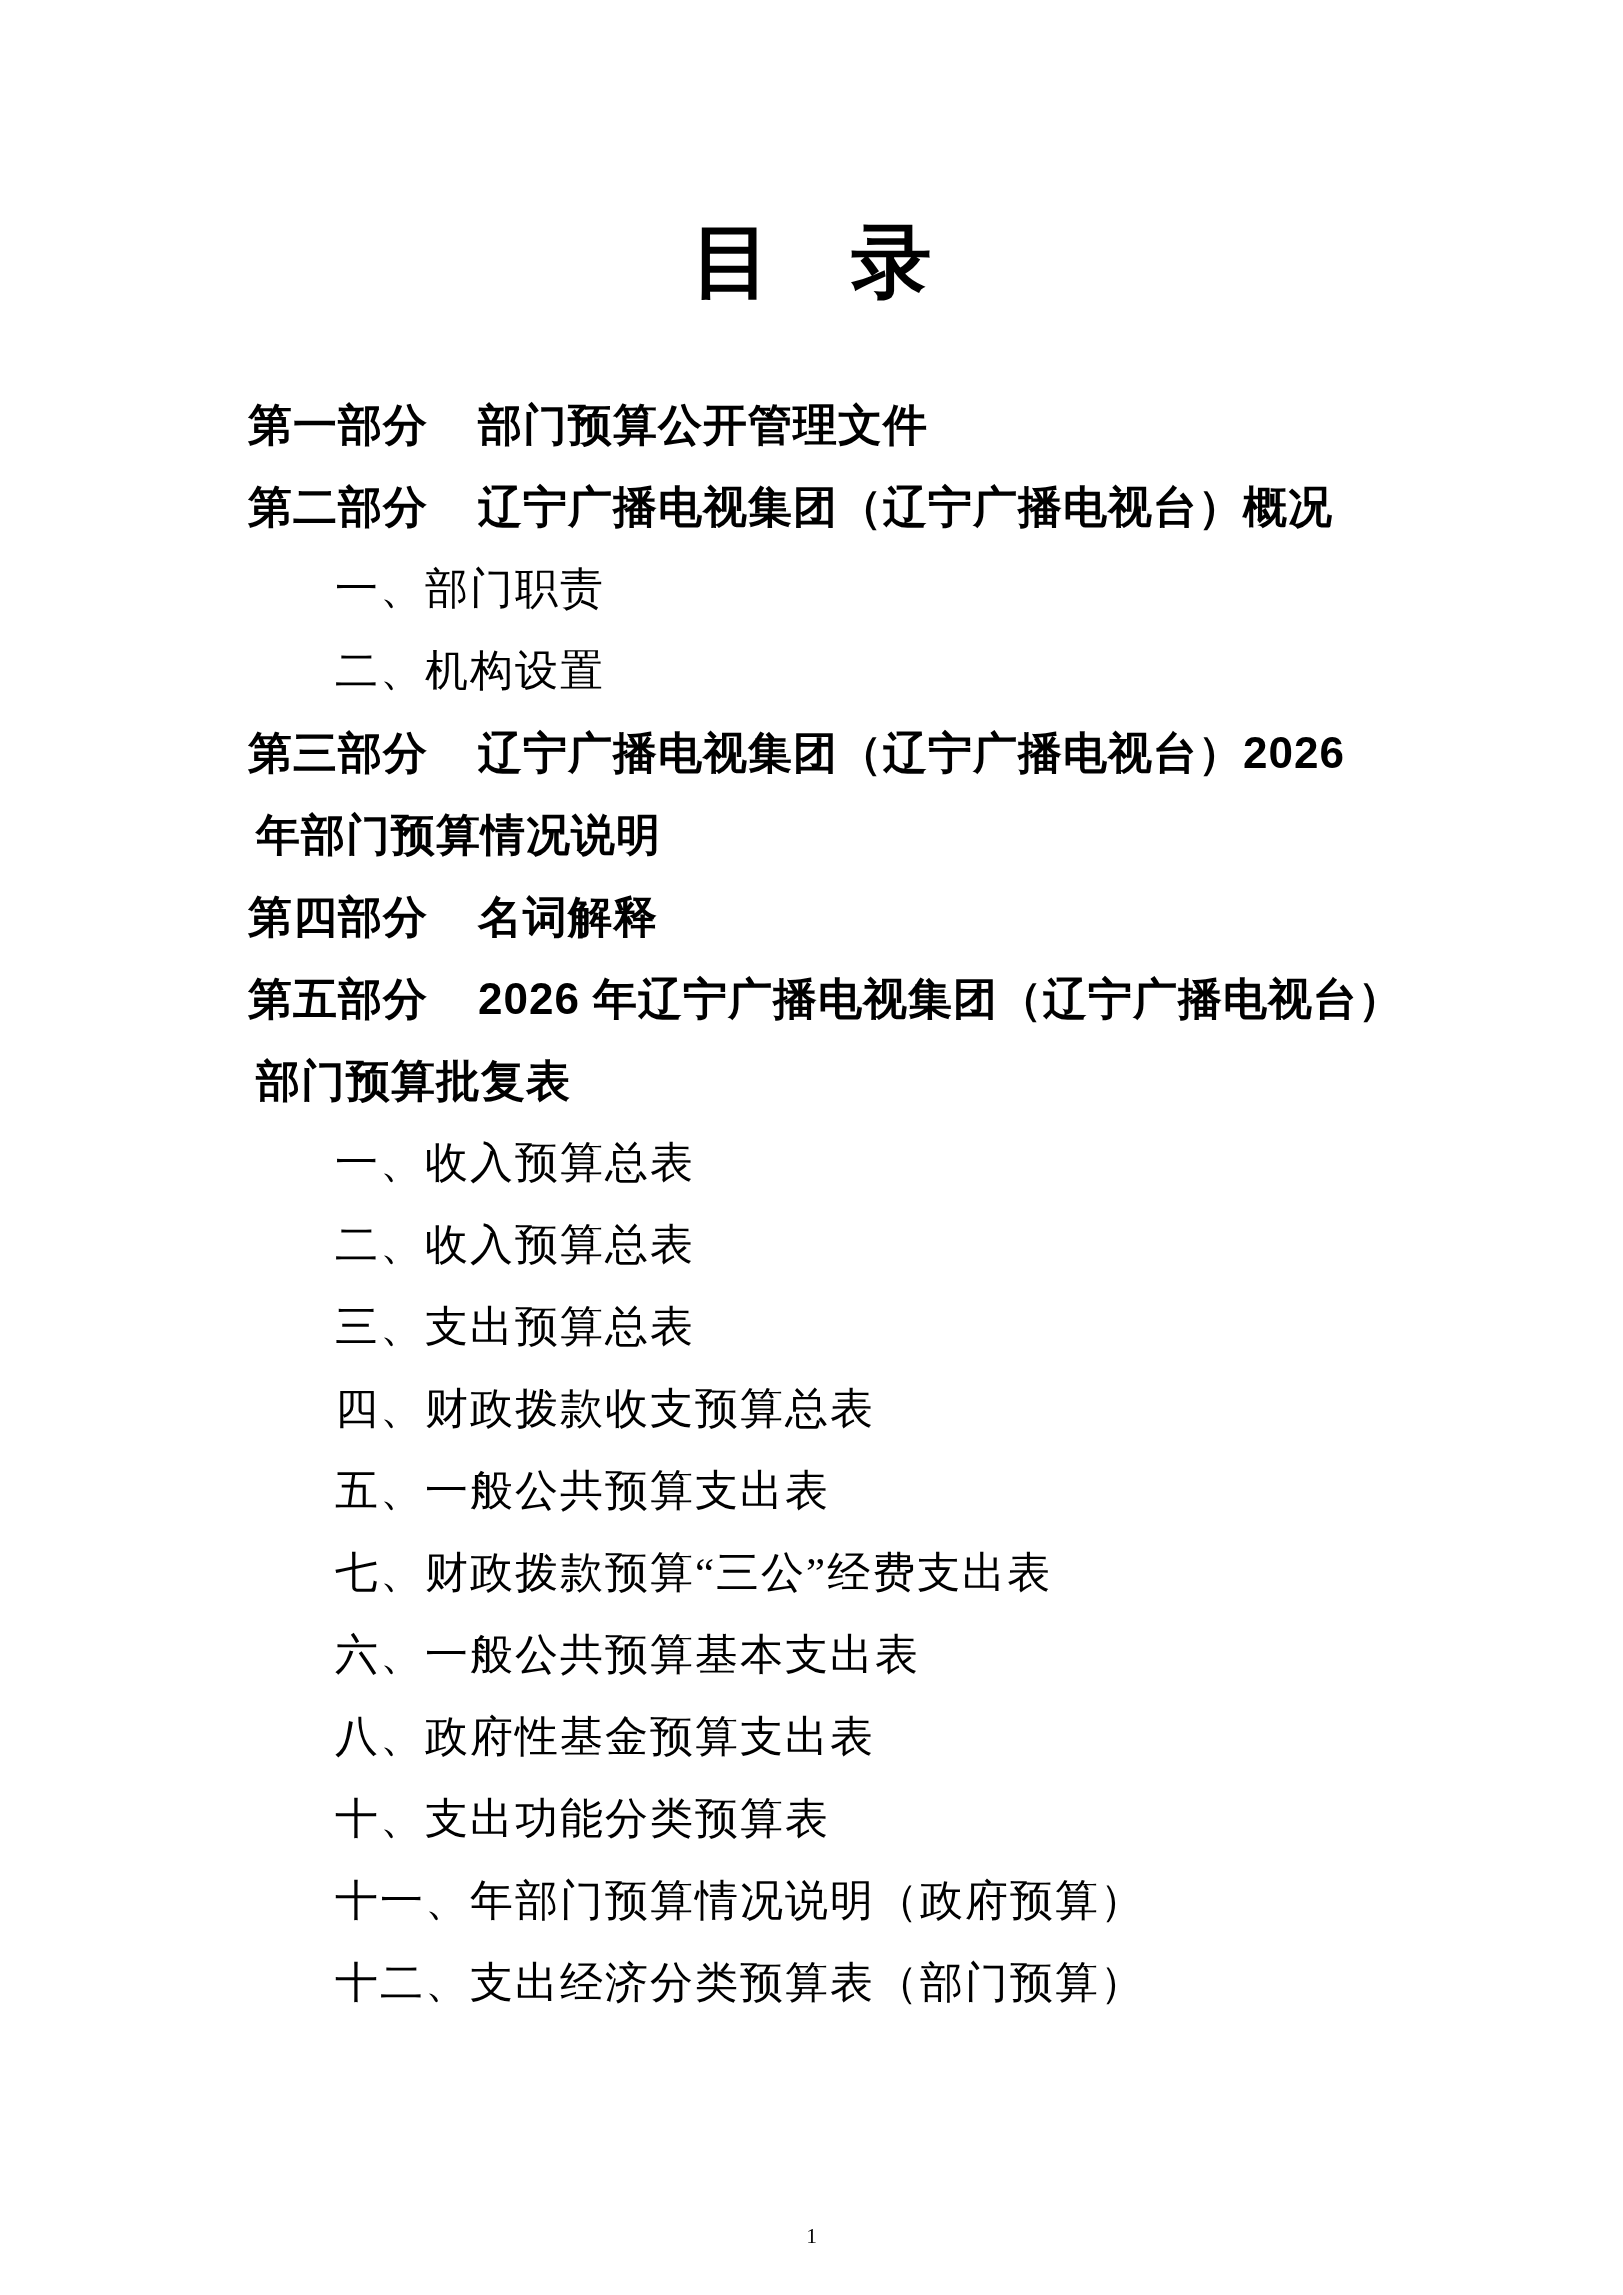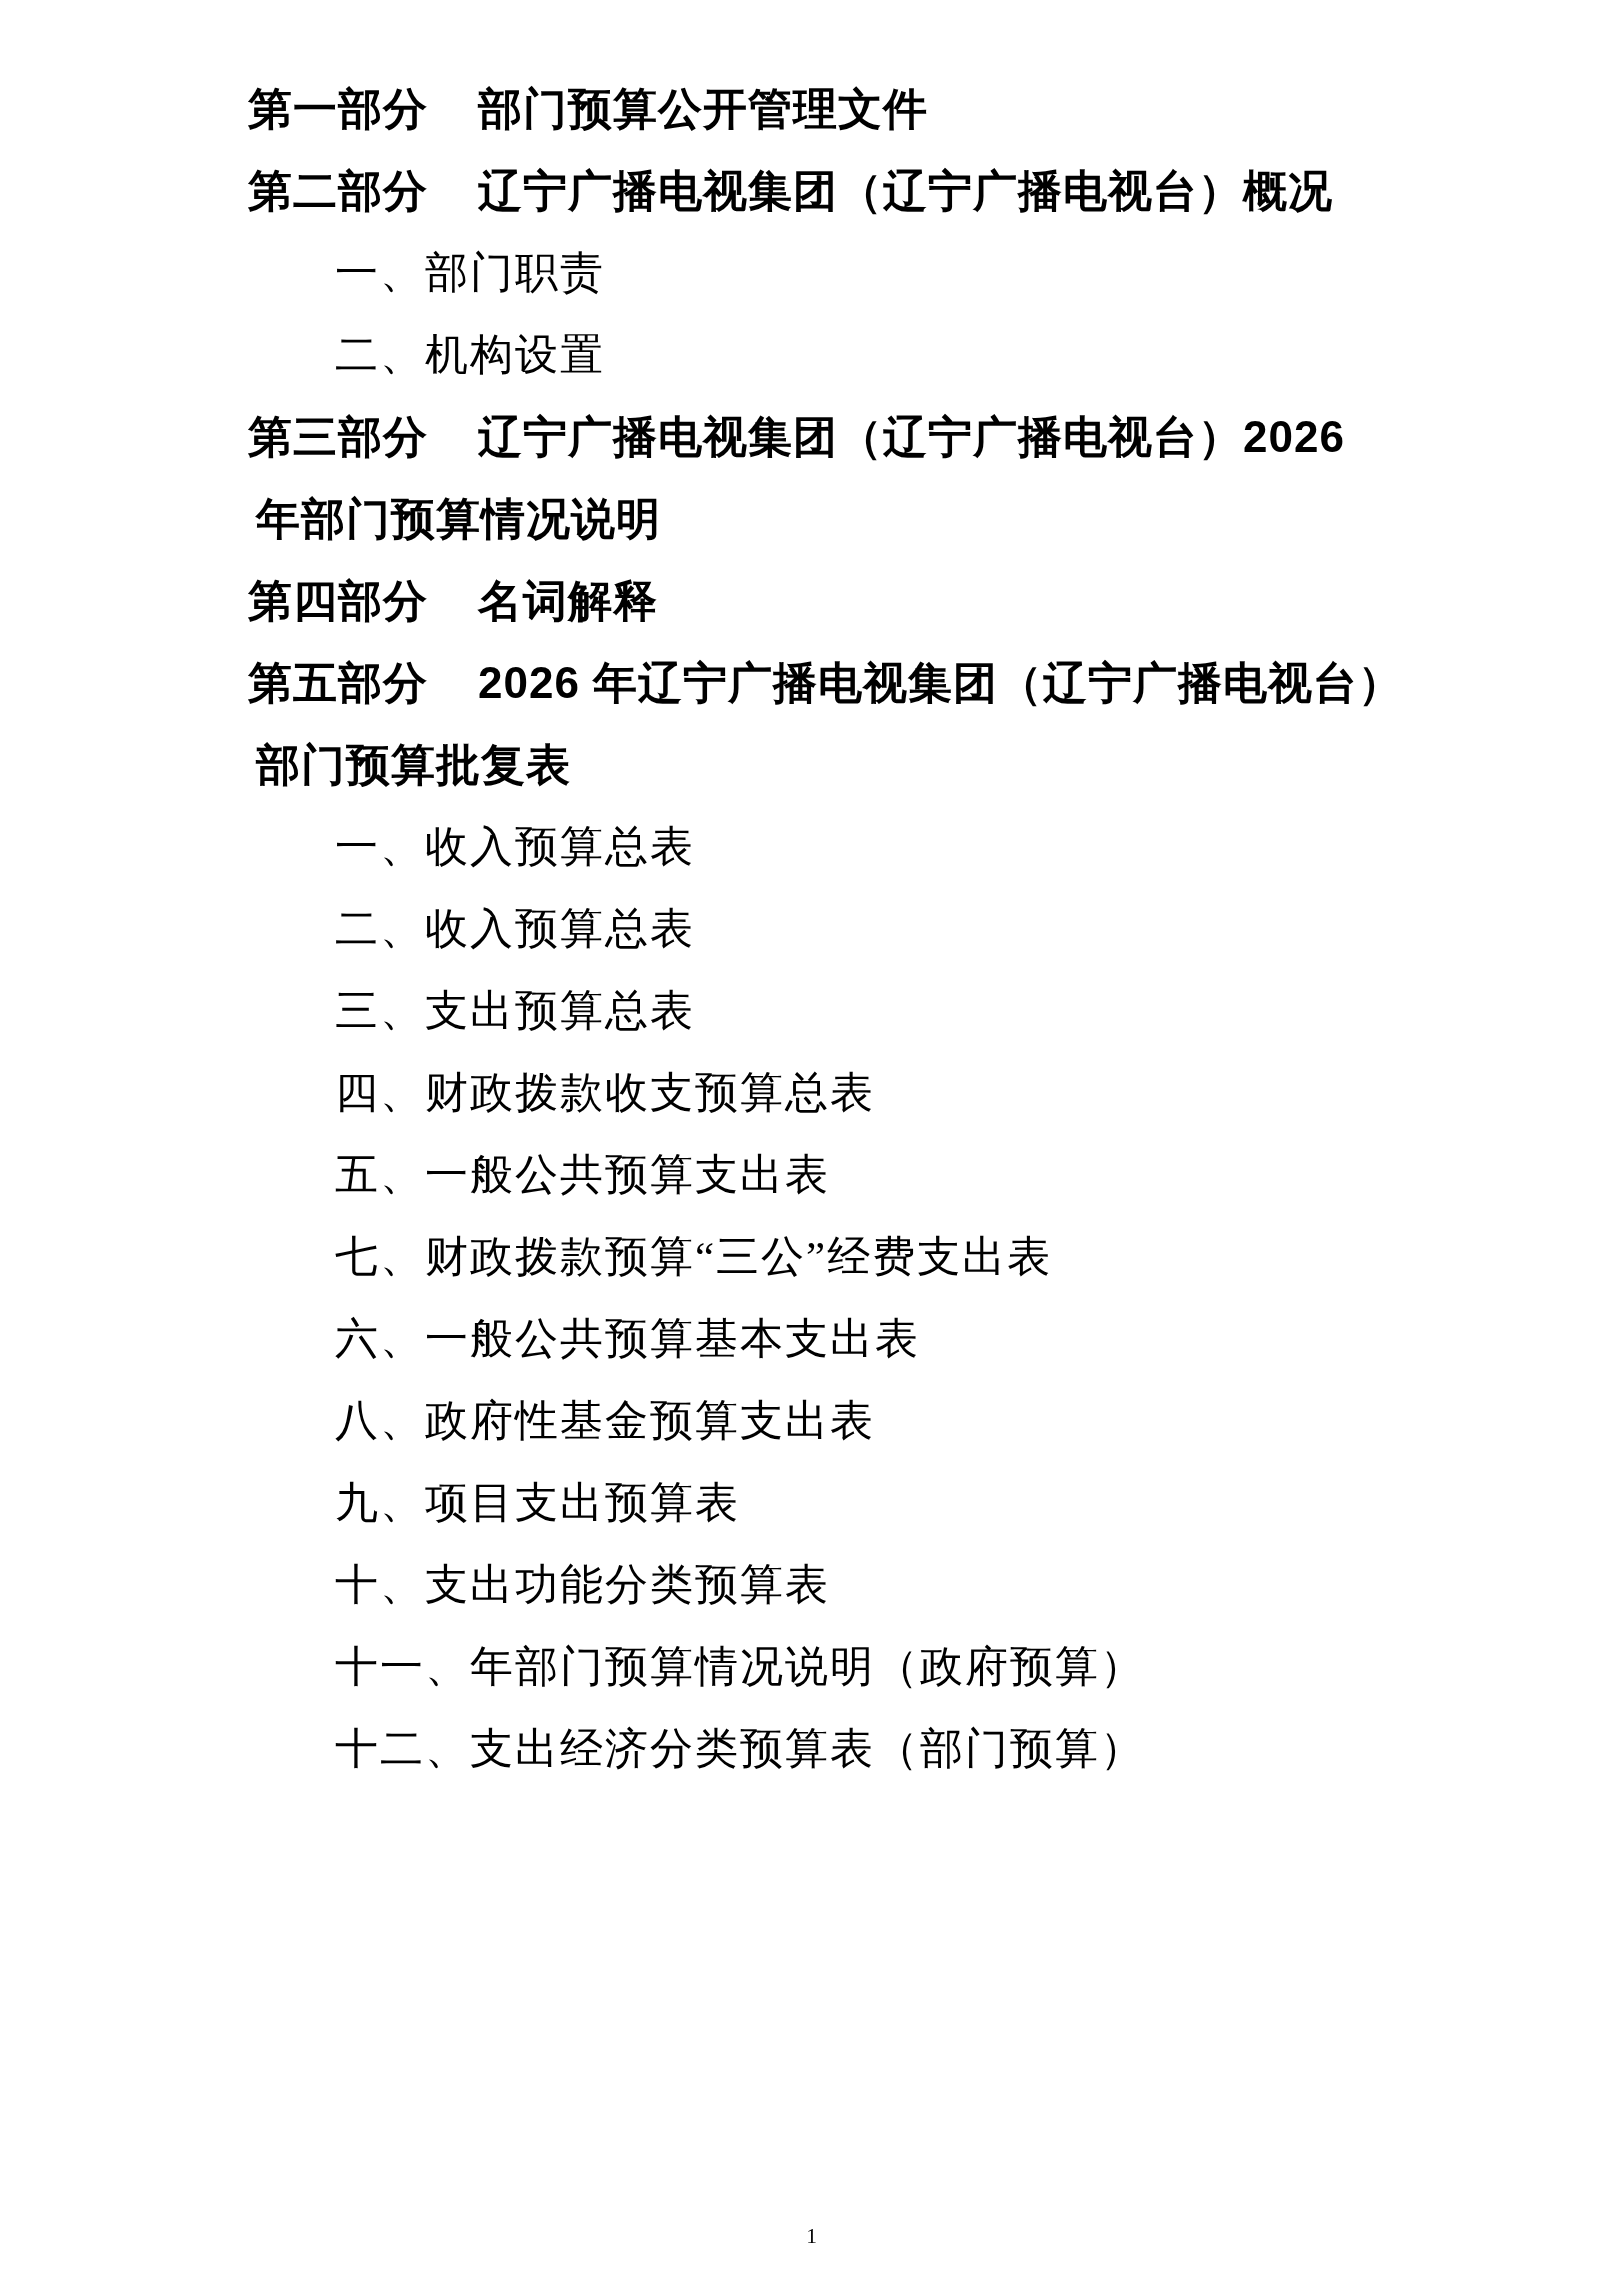--- a/index.html
+++ b/index.html
@@ -78,20 +78,21 @@
     font-size: 21.5px;
     font-family: "Liberation Serif", "DejaVu Serif", serif;
   }
 </style>
 </head>
 <body>
 
 <div class="page">
   <div class="content">
 
+    <div class="doc-title">目　录</div>
 
     <div class="toc-lines">
 
       <div class="line part"><span class="part-label">第一部分</span><span class="part-text">部门预算公开管理文件</span></div>
 
       <div class="line part"><span class="part-label">第二部分</span><span class="part-text">辽宁广播电视集团（辽宁广播电视台）概况</span></div>
 
       <div class="line item"><span>一、部门职责</span></div>
 
       <div class="line item"><span>二、机构设置</span></div>
@@ -115,21 +116,20 @@
       <div class="line item"><span>四、财政拨款收支预算总表</span></div>
 
       <div class="line item"><span>五、一般公共预算支出表</span></div>
 
       <div class="line item"><span>七、财政拨款预算“三公”经费支出表</span></div>
 
       <div class="line item"><span>六、一般公共预算基本支出表</span></div>
 
       <div class="line item"><span>八、政府性基金预算支出表</span></div>
 
-      <div class="line item"><span>九、项目支出预算表</span></div>
 
       <div class="line item"><span>十、支出功能分类预算表</span></div>
 
       <div class="line item"><span>十一、年部门预算情况说明（政府预算）</span></div>
 
       <div class="line item"><span>十二、支出经济分类预算表（部门预算）</span></div>
 
     </div>
   </div>
 

